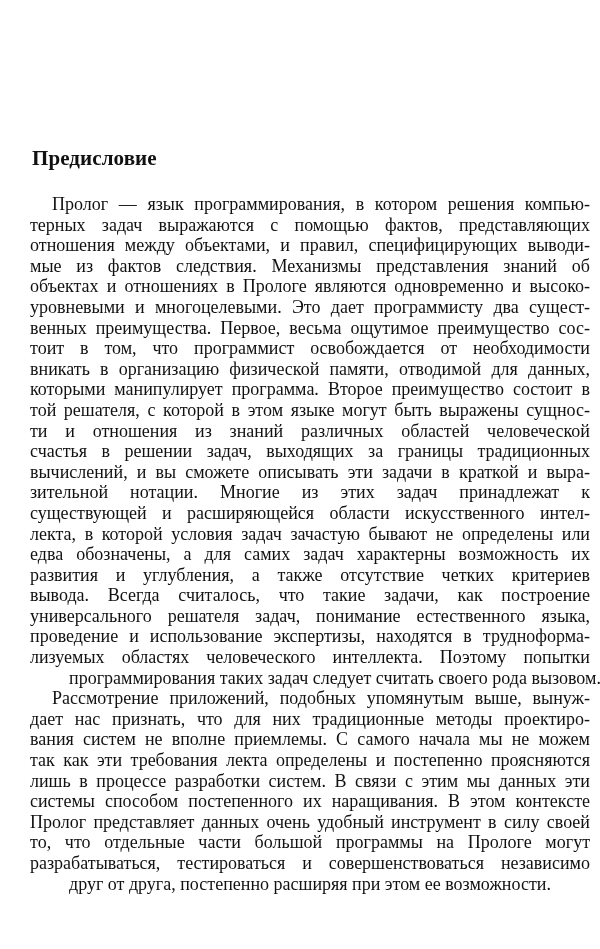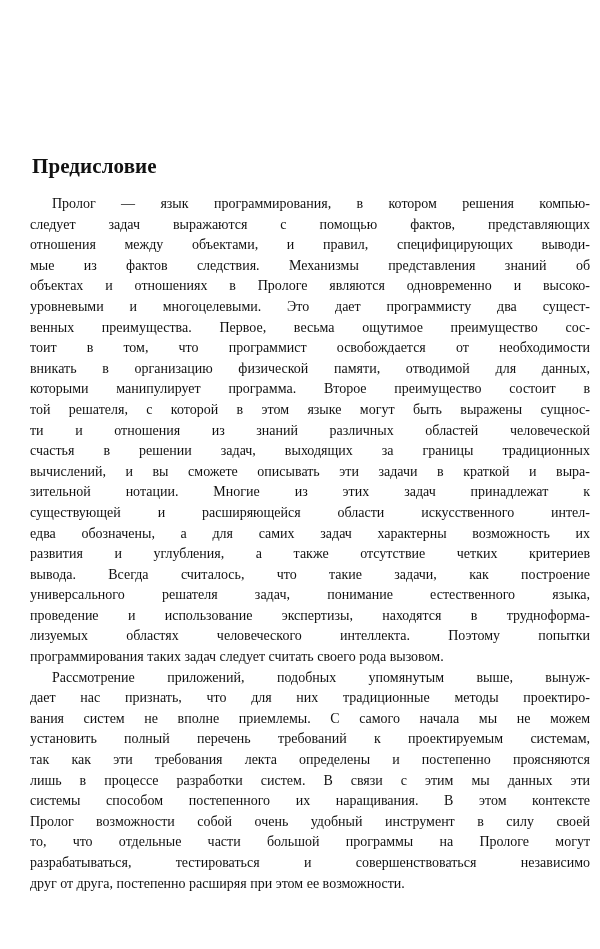--- a/index.html
+++ b/index.html
@@ -22,87 +22,87 @@
       width: 560px;
     }
     .heading {
       position: absolute;
       left: 2px;
       top: 146px;
       font-size: 21px;
       font-weight: bold;
       letter-spacing: 0.1px;
       white-space: nowrap;
-      margin-top: 8px;
     }
     .body {
       position: absolute;
       left: 0;
       top: 194px;
       width: 560px;
     }
     .line {
       display: block;
       height: 20.6px;
       line-height: 20.6px;
-      font-size: 14px;
+      font-size: 18px;
       text-align: justify;
       text-align-last: justify;
       white-space: nowrap;
       overflow: visible;
     }
     .line.last {
       text-align-last: left;
+      margin-left: 39px;
     }
     .line.indent {
       padding-left: 22px;
     }
   </style>
 </head>
 <body>
 
 <div class="page">
   <div class="heading">Предисловие</div>
 
   <div class="body">
 
     <div>
       <span class="line indent">Пролог — язык программирования, в котором решения компью-</span>
-      <span class="line">следует задач выражаются с помощью фактов, представляющих</span>
+      <span class="line">терных задач выражаются с помощью фактов, представляющих</span>
       <span class="line">отношения между объектами, и правил, специфицирующих выводи-</span>
       <span class="line">мые из фактов следствия. Механизмы представления знаний об</span>
       <span class="line">объектах и отношениях в Прологе являются одновременно и высоко-</span>
       <span class="line">уровневыми и многоцелевыми. Это дает программисту два сущест-</span>
       <span class="line">венных преимущества. Первое, весьма ощутимое преимущество сос-</span>
       <span class="line">тоит в том, что программист освобождается от необходимости</span>
       <span class="line">вникать в организацию физической памяти, отводимой для данных,</span>
       <span class="line">которыми манипулирует программа. Второе преимущество состоит в</span>
       <span class="line">той решателя, с которой в этом языке могут быть выражены сущнос-</span>
       <span class="line">ти и отношения из знаний различных областей человеческой</span>
       <span class="line">счастья в решении задач, выходящих за границы традиционных</span>
       <span class="line">вычислений, и вы сможете описывать эти задачи в краткой и выра-</span>
       <span class="line">зительной нотации. Многие из этих задач принадлежат к</span>
       <span class="line">существующей и расширяющейся области искусственного интел-</span>
+      <span class="line">лекта, в которой условия задач зачастую бывают не определены или</span>
       <span class="line">едва обозначены, а для самих задач характерны возможность их</span>
       <span class="line">развития и углубления, а также отсутствие четких критериев</span>
       <span class="line">вывода. Всегда считалось, что такие задачи, как построение</span>
       <span class="line">универсального решателя задач, понимание естественного языка,</span>
       <span class="line">проведение и использование экспертизы, находятся в трудноформа-</span>
       <span class="line">лизуемых областях человеческого интеллекта. Поэтому попытки</span>
       <span class="line last">программирования таких задач следует считать своего рода вызовом.</span>
     </div>
 
     <div>
       <span class="line indent">Рассмотрение приложений, подобных упомянутым выше, вынуж-</span>
       <span class="line">дает нас признать, что для них традиционные методы проектиро-</span>
       <span class="line">вания систем не вполне приемлемы. С самого начала мы не можем</span>
-      <span class="line">установить полный перечень требований к проектируемым системам,</span>
       <span class="line">так как эти требования лекта определены и постепенно проясняются</span>
       <span class="line">лишь в процессе разработки систем. В связи с этим мы данных эти</span>
       <span class="line">системы способом постепенного их наращивания. В этом контексте</span>
-      <span class="line">Пролог возможности собой очень удобный инструмент в силу своей</span>
+      <span class="line">Пролог представляет данных очень удобный инструмент в силу своей</span>
       <span class="line">то, что отдельные части большой программы на Прологе могут</span>
       <span class="line">разрабатываться, тестироваться и совершенствоваться независимо</span>
       <span class="line last">друг от друга, постепенно расширяя при этом ее возможности.</span>
     </div>
 
   </div>
 </div>
 
 </body></html>

